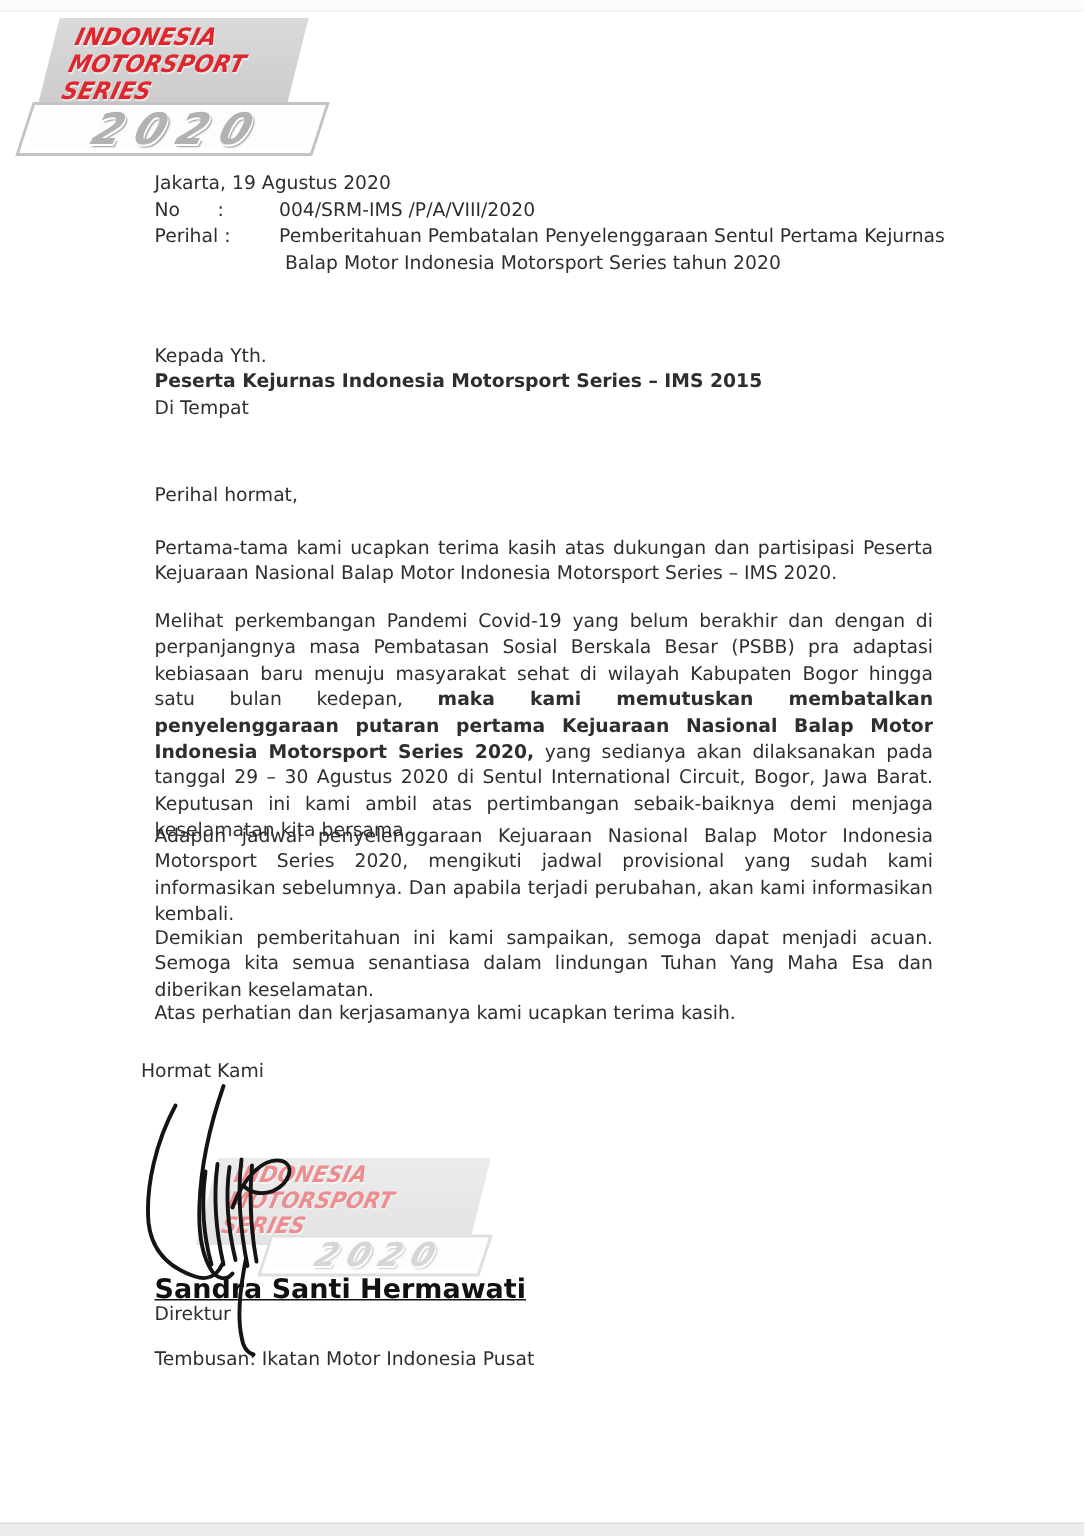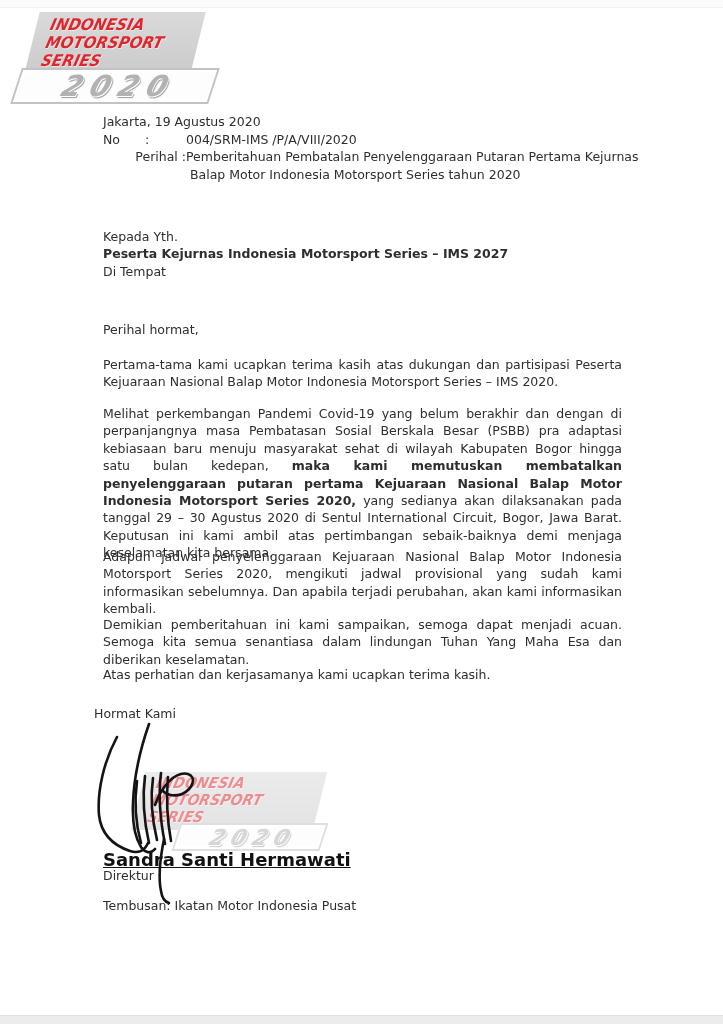--- a/index.html
+++ b/index.html
@@ -67,21 +67,21 @@
   .watermark .logo-line { font-size: 15px; line-height: 17px; }
   .watermark .logo-year-band { left: 48px; top: 57px; width: 148px; height: 28px; }
   .watermark .logo-year { font-size: 22px; letter-spacing: 6px; padding-left: 6px; }
 
   
   .dateline { left: 103px; top: 114px; }
   .meta { left: 103px; top: 131px; }
   .meta-row { display: flex; height: 17.4px; line-height: 17.4px; white-space: nowrap; }
   .lbl { width: 42px; flex: none; }
   .colon { width: 41px; flex: none; }
-  .lbl.wide { width: 83px; flex: none; text-align: right; }
+  .lbl.wide { width: 83px; flex: none; }
   .spacer { width: 87px; flex: none; }
 
   .recipient { left: 103px; top: 228px; line-height: 17.4px; }
   .salutation { left: 103px; top: 322px; }
 
   
   .para {
     left: 103px; width: 519px;
     text-align: justify; text-align-last: left;
     line-height: 17.4px;
@@ -126,31 +126,31 @@
   <div class="abs dateline">Jakarta, 19 Agustus 2020</div>
 
   <div class="abs meta">
     <div class="meta-row">
       <span class="lbl">No</span>
       <span class="colon">:</span>
       <span class="val">004/SRM-IMS /P/A/VIII/2020</span>
     </div>
     <div class="meta-row">
       <span class="lbl wide">Perihal :</span>
-      <span class="val">Pemberitahuan Pembatalan Penyelenggaraan Putaran Pertama Kejurnas</span>
+      <span class="val">Pemberitahuan Pembatalan Penyelenggaraan Sentul Pertama Kejurnas</span>
     </div>
     <div class="meta-row">
       <span class="spacer"></span>
       <span class="val">Balap Motor Indonesia Motorsport Series tahun 2020</span>
     </div>
   </div>
 
   <div class="abs recipient">
     <div>Kepada Yth.</div>
-    <div class="bold">Peserta Kejurnas Indonesia Motorsport Series – IMS 2027</div>
+    <div class="bold">Peserta Kejurnas Indonesia Motorsport Series – IMS 2015</div>
     <div>Di Tempat</div>
   </div>
 
   <div class="abs salutation">Perihal hormat,</div>
 
   <p class="abs para p1">Pertama-tama kami ucapkan terima kasih atas dukungan dan partisipasi Peserta Kejuaraan Nasional Balap Motor Indonesia Motorsport Series – IMS 2020.</p>
 
   <p class="abs para p2"><span>Melihat perkembangan Pandemi Covid-19 yang belum berakhir dan dengan di perpanjangnya masa Pembatasan Sosial Berskala Besar (PSBB) pra adaptasi kebiasaan baru menuju masyarakat sehat di wilayah Kabupaten Bogor hingga satu bulan kedepan, </span><span class="bold">maka kami memutuskan membatalkan penyelenggaraan putaran pertama Kejuaraan Nasional Balap Motor Indonesia Motorsport Series 2020,</span><span> yang sedianya akan dilaksanakan pada tanggal 29 – 30 Agustus 2020 di Sentul International Circuit, Bogor, Jawa Barat. Keputusan ini kami ambil atas pertimbangan sebaik-baiknya demi menjaga keselamatan kita bersama.</span></p>
 
   <p class="abs para p3">Adapun jadwal penyelenggaraan Kejuaraan Nasional Balap Motor Indonesia Motorsport Series 2020, mengikuti jadwal provisional yang sudah kami informasikan sebelumnya. Dan apabila terjadi perubahan, akan kami informasikan kembali.</p>

